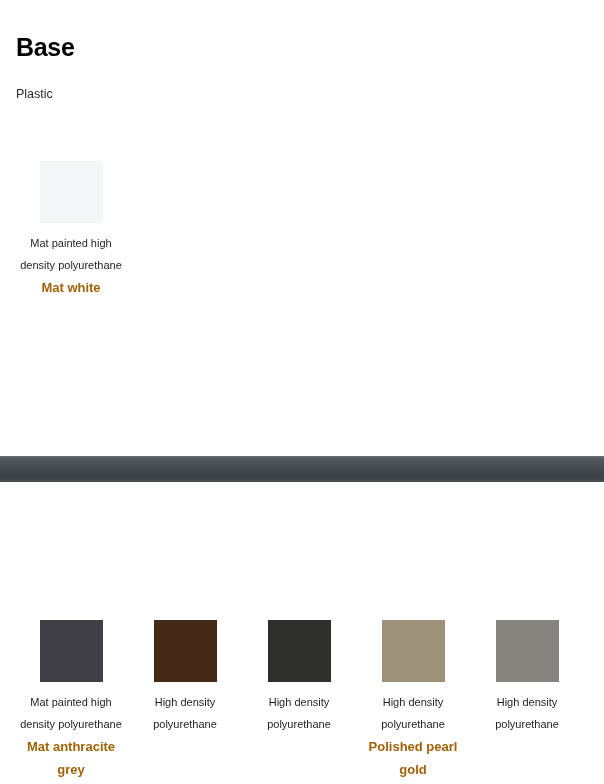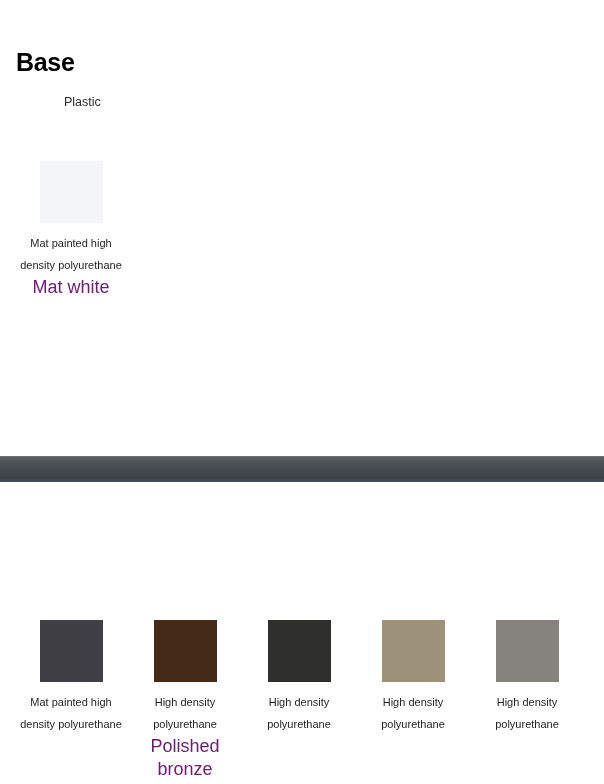--- a/index.html
+++ b/index.html
@@ -13,37 +13,36 @@
     position: relative;
     font-family: "Liberation Sans", sans-serif;
     color: #1a1a1a;
     overflow: hidden;
   }
 
   
   .page-title {
     position: absolute;
     left: 16px;
-    top: 30px;
+    top: 15px;
     font-size: 25px;
     font-weight: bold;
     letter-spacing: -0.3px;
     line-height: 30px;
     color: #000000;
   }
 
   
   .category-label {
     position: absolute;
     left: 16px;
-    top: 94px;
+    top: 86px;
     font-size: 12.5px;
     line-height: 16px;
     color: #2b2b2b;
-    margin-left: 48px;
   }
 
   
   .swatch-group-top {
     position: absolute;
     left: 14px;
     top: 161px;
     width: 576px;
     display: flex;
     flex-direction: row;
@@ -77,24 +76,25 @@
     width: 114px;
     text-align: center;
   }
   .swatch-material {
     font-size: 11px;
     line-height: 22px;
     color: #1f1f1f;
     white-space: pre-line;
   }
   .swatch-name {
-    font-size: 18px;
+    font-size: 13px;
     line-height: 23px;
-    color: #701a75;
+    color: #a16207;
     white-space: pre-line;
+    font-weight: bold;
   }
 
   
   .divider-bar {
     position: absolute;
     left: 0;
     top: 456px;
     width: 604px;
     height: 26px;
     background: linear-gradient(to bottom,
@@ -126,45 +126,47 @@
 
 <div class="divider-bar"></div>
 
 <div class="swatch-group-bottom">
 
   <div class="swatch-cell">
     <span class="swatch-chip" style="background-color:#403f46;"></span>
     <div class="swatch-caption">
       <div class="swatch-material">Mat painted high
 density polyurethane</div>
+      <div class="swatch-name">Mat anthracite
+grey</div>
     </div>
   </div>
 
   <div class="swatch-cell">
     <span class="swatch-chip" style="background-color:#452a18;"></span>
     <div class="swatch-caption">
       <div class="swatch-material">High density
 polyurethane</div>
-      <div class="swatch-name">Polished bronze</div>
     </div>
   </div>
 
   <div class="swatch-cell">
     <span class="swatch-chip" style="background-color:#2f2f2d;"></span>
     <div class="swatch-caption">
       <div class="swatch-material">High density
 polyurethane</div>
     </div>
   </div>
 
   <div class="swatch-cell">
     <span class="swatch-chip" style="background-color:#9d9279;"></span>
     <div class="swatch-caption">
       <div class="swatch-material">High density
 polyurethane</div>
+      <div class="swatch-name">Polished pearl gold</div>
     </div>
   </div>
 
   <div class="swatch-cell">
     <span class="swatch-chip" style="background-color:#85837d;"></span>
     <div class="swatch-caption">
       <div class="swatch-material">High density
 polyurethane</div>
     </div>
   </div>

